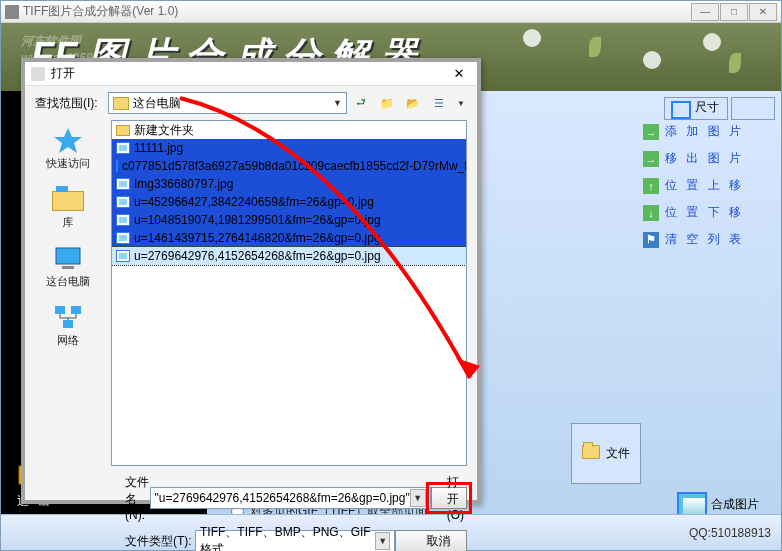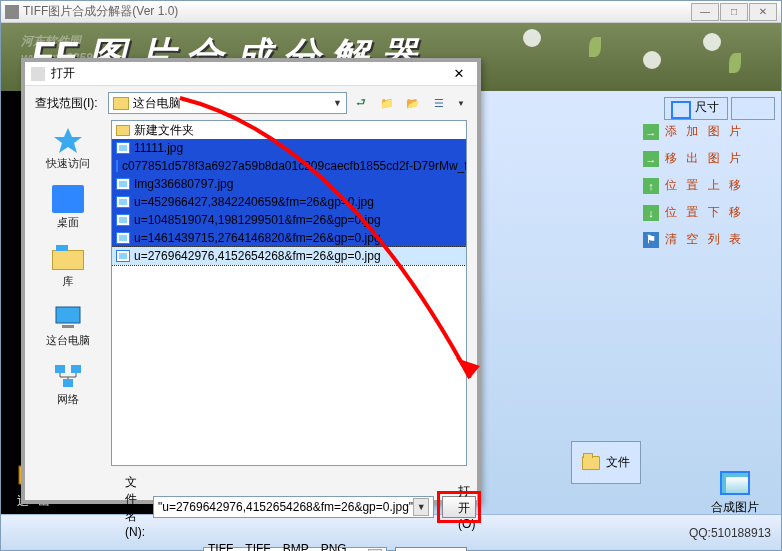--- a/index.html
+++ b/index.html
@@ -30,28 +30,28 @@
 .toolbar-top .spacer { flex:1; }
 .size-box { border:1px solid #7f9db9; background:#d4e6ff; padding:1px 8px 3px 30px; position:relative; }
 .size-box::before { content:""; position:absolute; left:6px; top:3px; width:16px; height:14px; border:2px solid #2a7fff; }
 .empty-box { width:44px; border:1px solid #7f9db9; background:#d4e6ff; }
 
 .side-actions { position:absolute; top:122px; right:18px; width:120px; }
 .side-btn { display:flex; align-items:center; margin-bottom:10px; }
 .side-btn .icon { width:16px; height:16px; margin-right:6px; display:inline-flex; align-items:center; justify-content:center; color:#fff; font-size:11px; font-weight:bold; }
 .icon-green { background:#5cb85c; }
 .icon-blue { background:#3a80c8; }
-.side-btn .label { letter-spacing:3px; color:#c2410c; }
+.side-btn .label { letter-spacing:3px; color:#1d4ed8; }
 
 .bottom-row { position:absolute; bottom:48px; right:18px; display:flex; align-items:center; gap:20px; }
-.folder-btn { display:flex; align-items:center; gap:6px; border:1px solid #7f9db9; background:#d4e6ff; padding:12px 10px; }
+.folder-btn { display:flex; align-items:flex-start; gap:6px; border:1px solid #7f9db9; background:#d4e6ff; padding:21px 10px; }
 .folder-btn .icon { width:18px; height:14px; background:#f7d774; border:1px solid #c0a030; border-radius:1px 1px 0 0; position:relative; }
 .folder-btn .icon::before { content:""; position:absolute; top:-4px; left:0; width:8px; height:4px; background:#f7d774; border:1px solid #c0a030; border-bottom:none; }
 
-.compose-btn { display:flex; flex-direction:column; align-items:center; gap:4px; position:absolute; right:22px; bottom:34px; }
+.compose-btn { display:flex; flex-direction:row; align-items:center; gap:4px; position:absolute; right:22px; bottom:34px; }
 .compose-btn .icon { width:30px; height:24px; background:#5bc0de; border:2px solid #2a7fff; position:relative; }
 .compose-btn .icon::after { content:""; position:absolute; top:4px; left:4px; width:22px; height:16px; background:linear-gradient(#fff,#9fd8ea); }
 
 .radio-row { position:absolute; bottom:30px; left:230px; display:flex; align-items:center; gap:4px; color:#222; }
 .radio-row input { margin-right:2px; }
 
 .statusbar { position:absolute; bottom:0; left:0; right:0; height:36px; background:linear-gradient(#e8f0fe,#c8dcf4); border-top:1px solid #9cb8dc; display:flex; align-items:center; justify-content:flex-end; padding:0 10px; color:#333; }
 
 
 .dialog { position:absolute; top:58px; left:21px; width:460px; height:446px; background:#f4f4f4; border:4px solid #a3a3a3; box-shadow:2px 2px 6px rgba(0,0,0,0.3); z-index:10; }
@@ -85,21 +85,21 @@
 .file-area { flex:1; background:#fff; border:1px solid #7f9db9; margin:0 10px 0 0; overflow:hidden; }
 .file-item { height:18px; display:flex; align-items:center; padding:0 4px; gap:4px; }
 .file-item.folder .ficon { width:14px; height:11px; background:#f7d774; border:1px solid #c0a030; }
 .file-item.image .ficon { width:14px; height:12px; background:#fff; border:1px solid #2a7fff; position:relative; }
 .file-item.image .ficon::after { content:""; position:absolute; inset:2px; background:#8fd4ff; }
 .file-item .name { white-space:nowrap; }
 .file-item.highlight { background:#1d4ed8; }
 .file-item.selected { background:#cde8ff; outline:1px dotted #333; }
 
 .dlg-bottom { padding:8px 10px 10px 100px; }
-.field-row { display:flex; align-items:center; margin-bottom:8px; gap:8px; }
+.field-row { display:flex; align-items:center; margin-bottom:8px; }
 .field-label { width:70px; text-align:left; }
 .field-combo { flex:1; height:22px; border:1px solid #7f9db9; background:#fff; display:flex; align-items:center; padding:0 4px; }
 .field-combo .drop { margin-left:auto; font-size:9px; color:#333; background:#e8e8e8; border:1px solid #aaa; width:16px; height:18px; display:flex; align-items:center; justify-content:center; }
 .dlg-btn { width:72px; height:22px; border:1px solid #888; background:linear-gradient(#fdfdfd,#e2e2e2); display:flex; align-items:center; justify-content:center; cursor:pointer;padding-left:15px; }
 .dlg-btn.primary { outline:3px solid #ff0000; outline-offset:2px; }
 
 
 .arrow-annot { position:absolute; top:78px; left:160px; width:360px; height:340px; z-index:20; pointer-events:none; }
 </style>
 </head>
@@ -221,24 +221,20 @@
 
   <div class="dlg-body">
     <div class="places">
       <div class="place-item">
         <div class="icon icon-quick"><svg viewBox="0 0 32 28">
               <polygon points="16,2 20,11 30,11 22,17 25,27 16,21 7,27 10,17 2,11 12,11" fill="#3aa9ef"></polygon>
             </svg></div>
         <span class="label">快速访问</span>
       </div>
       <div class="place-item">
-        <div class="icon icon-desk"></div>
-        <span class="label">桌面</span>
-      </div>
-      <div class="place-item">
         <div class="icon icon-lib">
             <div class="bar"></div>
           </div>
         <span class="label">库</span>
       </div>
       <div class="place-item">
         <div class="icon icon-pc"><svg viewBox="0 0 32 28">
               <rect x="4" y="4" width="24" height="16" fill="#3aa9ef" stroke="#1a5a8a"></rect>
               <rect x="10" y="22" width="12" height="3" fill="#888"></rect>
             </svg></div>

